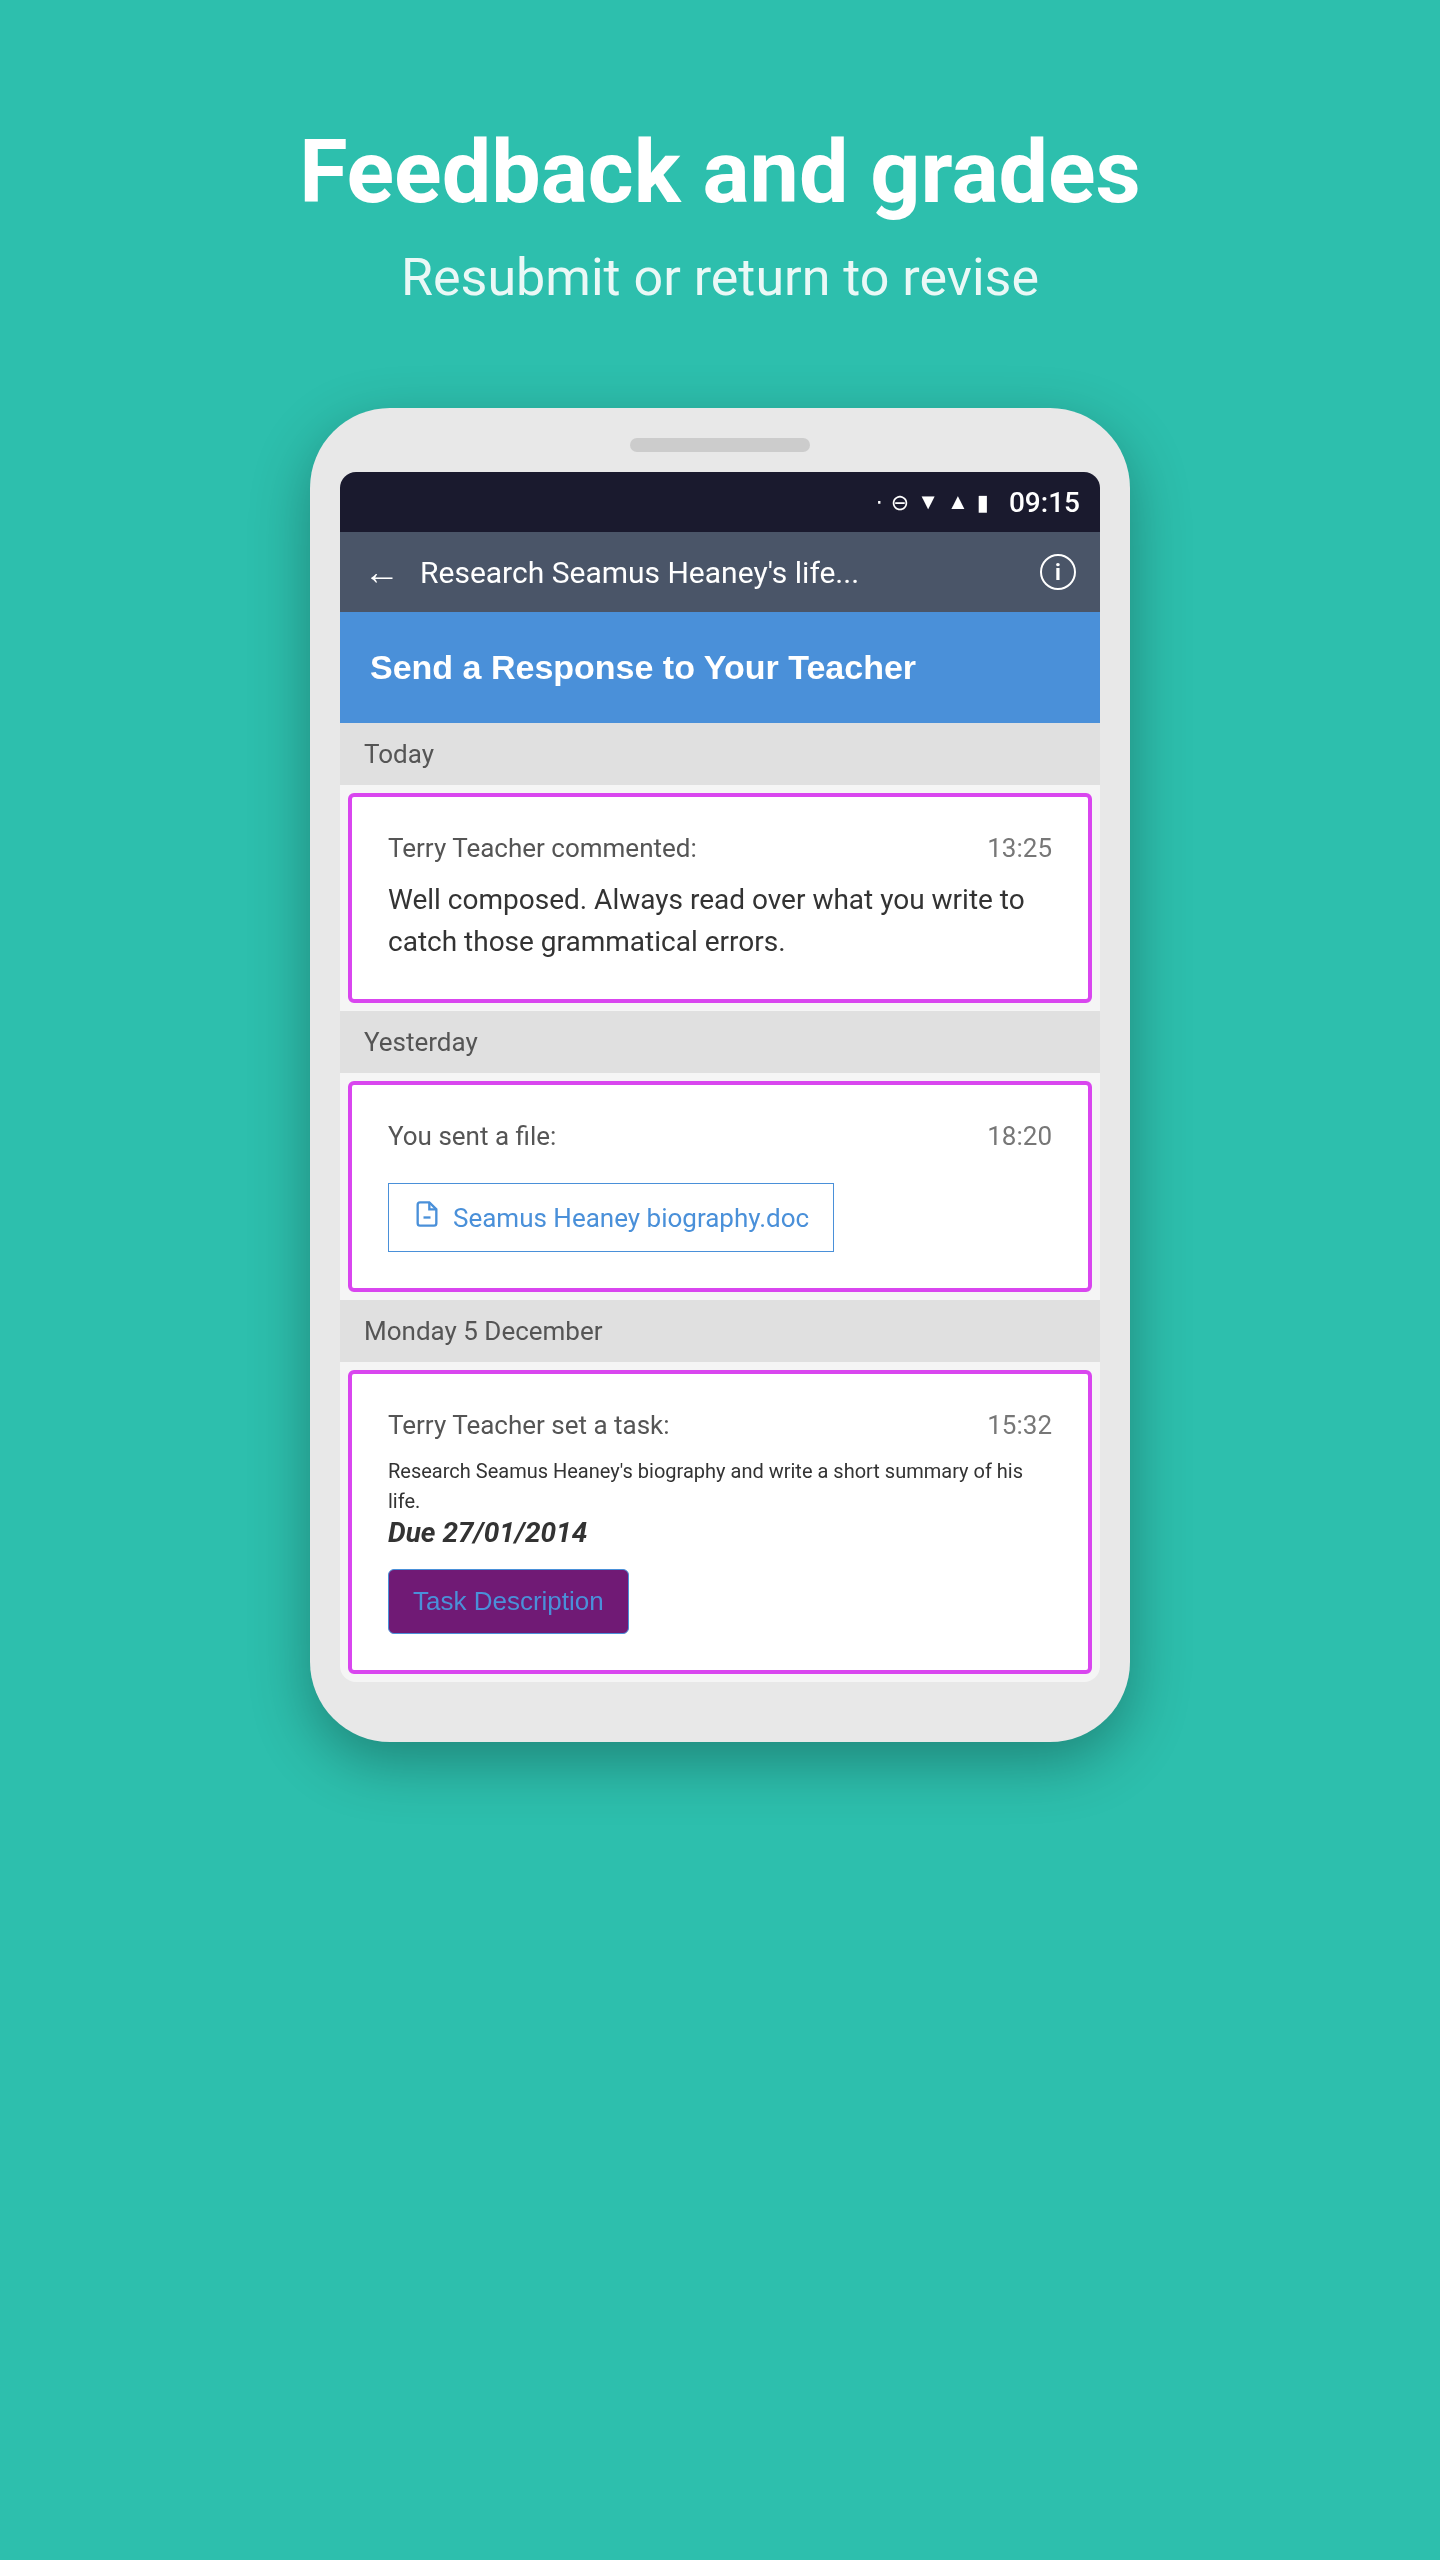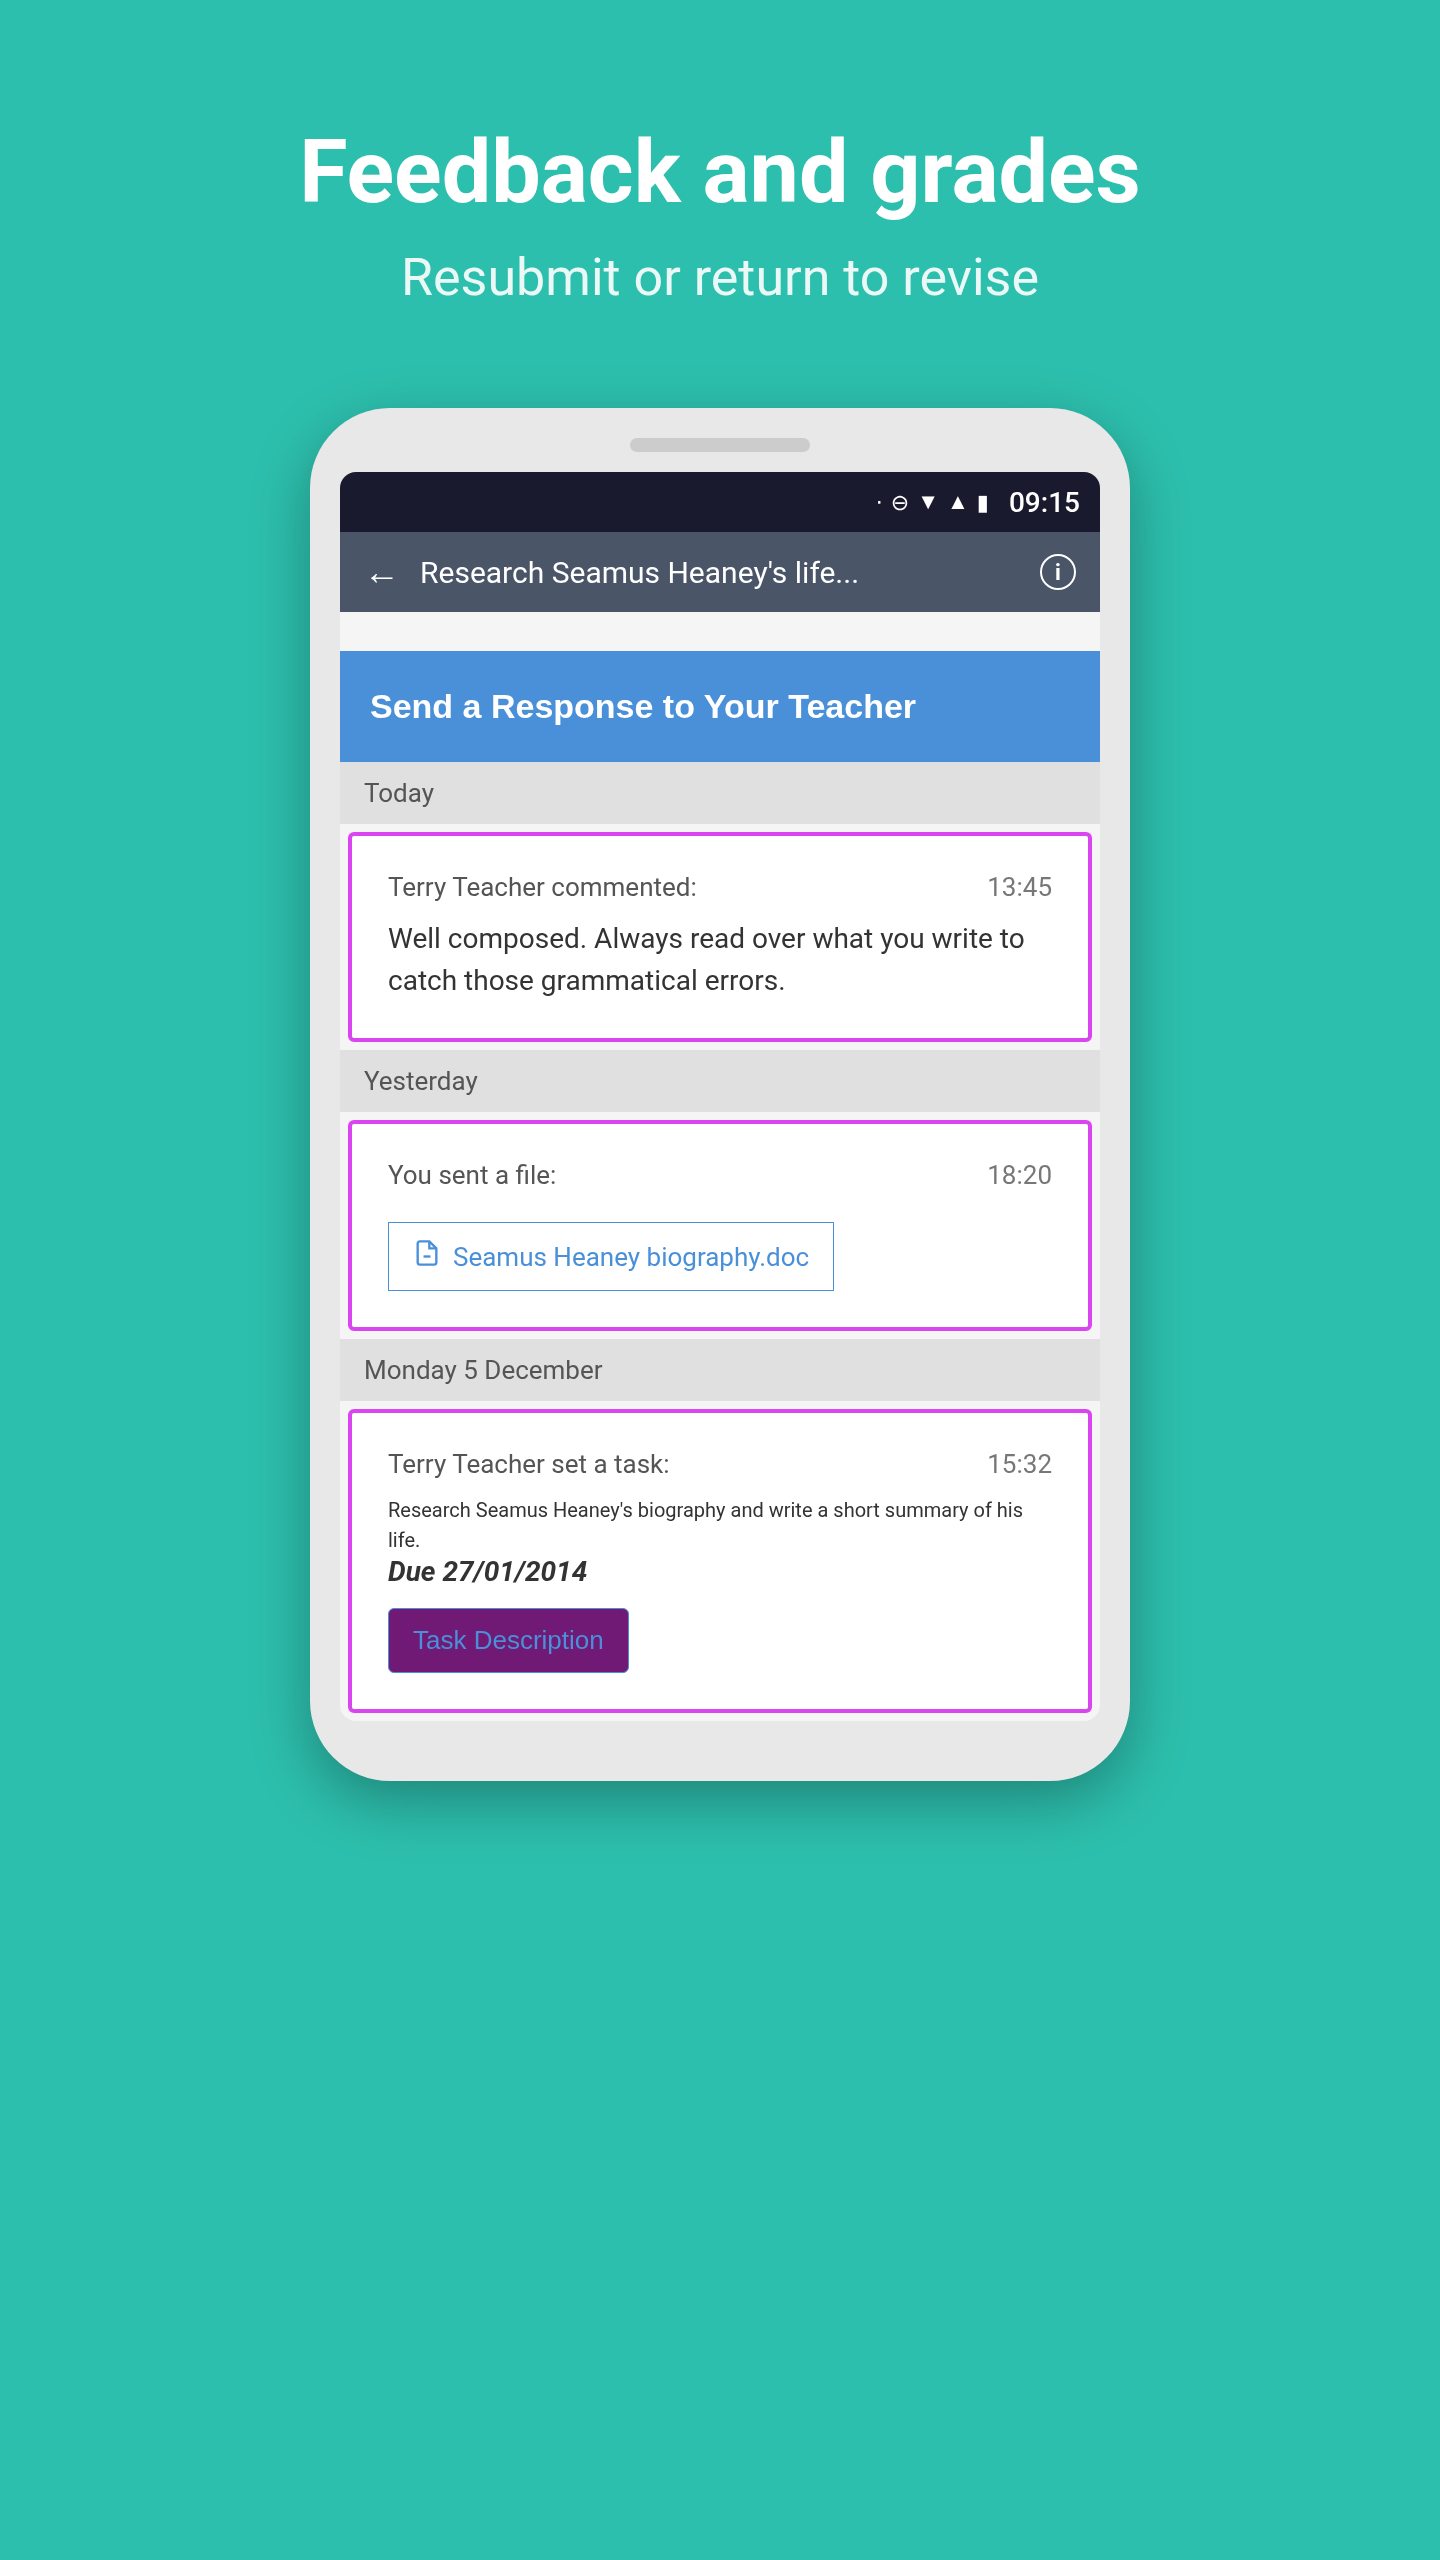--- a/index.html
+++ b/index.html
@@ -131,21 +131,20 @@
     .send-response-btn {
       background: #4a90d9;
       color: white;
       font-size: 34px;
       font-weight: 600;
       padding: 36px 30px;
       cursor: pointer;
       width: 100%;
       border: none;
       text-align: left;
-      margin-top: 39px;
     }
 
     
     .section-header {
       background: #e0e0e0;
       padding: 16px 24px;
       font-size: 26px;
       color: #555;
       font-weight: 400;
     }
@@ -270,21 +269,21 @@
     <button class="send-response-btn">Send a Response to Your Teacher</button>
 
     
     <div>
       <div class="section-header">
         <span>Today</span>
       </div>
       <div class="message-card">
         <div class="message-card-header">
           <span class="message-sender">Terry Teacher commented:</span>
-          <span class="message-time">13:45</span>
+          <span class="message-time">13:25</span>
         </div>
         <p class="message-text">Well composed. Always read over what you write to catch those grammatical errors.</p>
       </div>
     </div>
 
     
     <div>
       <div class="section-header">
         <span>Yesterday</span>
       </div>

